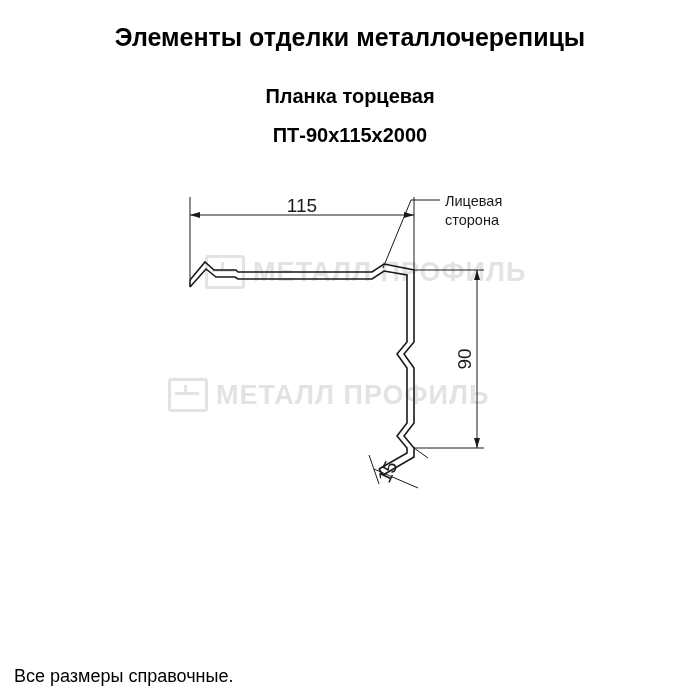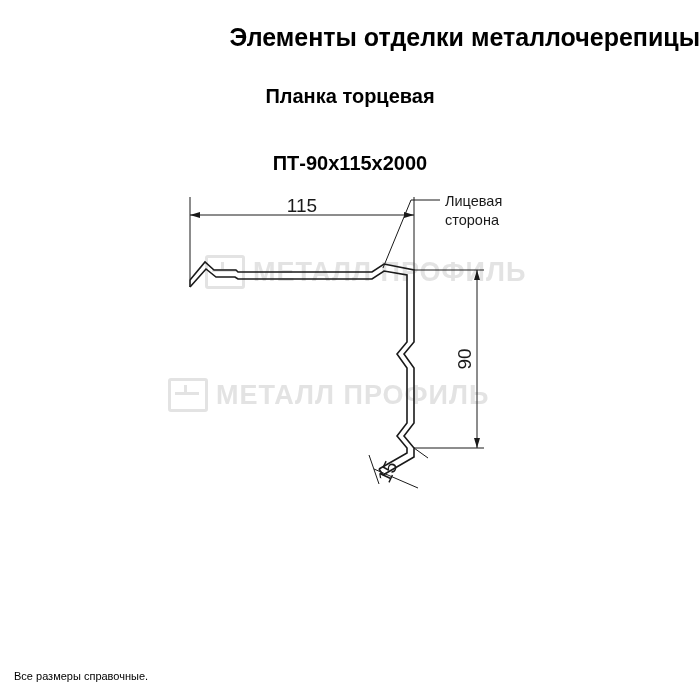--- a/index.html
+++ b/index.html
@@ -17,21 +17,21 @@
   }
   .page {
     position: absolute;
     inset: 0;
   }
   .title-block {
     position: absolute;
     top: 22px;
     left: 0;
     width: 700px;
-    text-align: right;
+    text-align: center;
   }
   .main-title {
     font-size: 25px;
     font-weight: bold;
     letter-spacing: 0px;
     line-height: 30px;
     white-space: nowrap;
   }
   .sub-title {
     position: absolute;
@@ -43,35 +43,34 @@
     font-weight: bold;
   }
   .code-title {
     position: absolute;
     top: 124px;
     left: 0;
     width: 700px;
     text-align: center;
     font-size: 20px;
     font-weight: bold;
-    margin-top: 28px;
   }
   .drawing {
     position: absolute;
     top: 170px;
     left: 0;
     width: 592px;
     height: 420px;
   }
   .footer {
     position: absolute;
     left: 14px;
     bottom: 14px;
     width: 670px;
-    font-size: 11px;
+    font-size: 18px;
     line-height: 20px;
   }
   .footer-line {
     white-space: nowrap;
   }
   .wm {
     position: absolute;
     pointer-events: none;
     user-select: none;
   }

